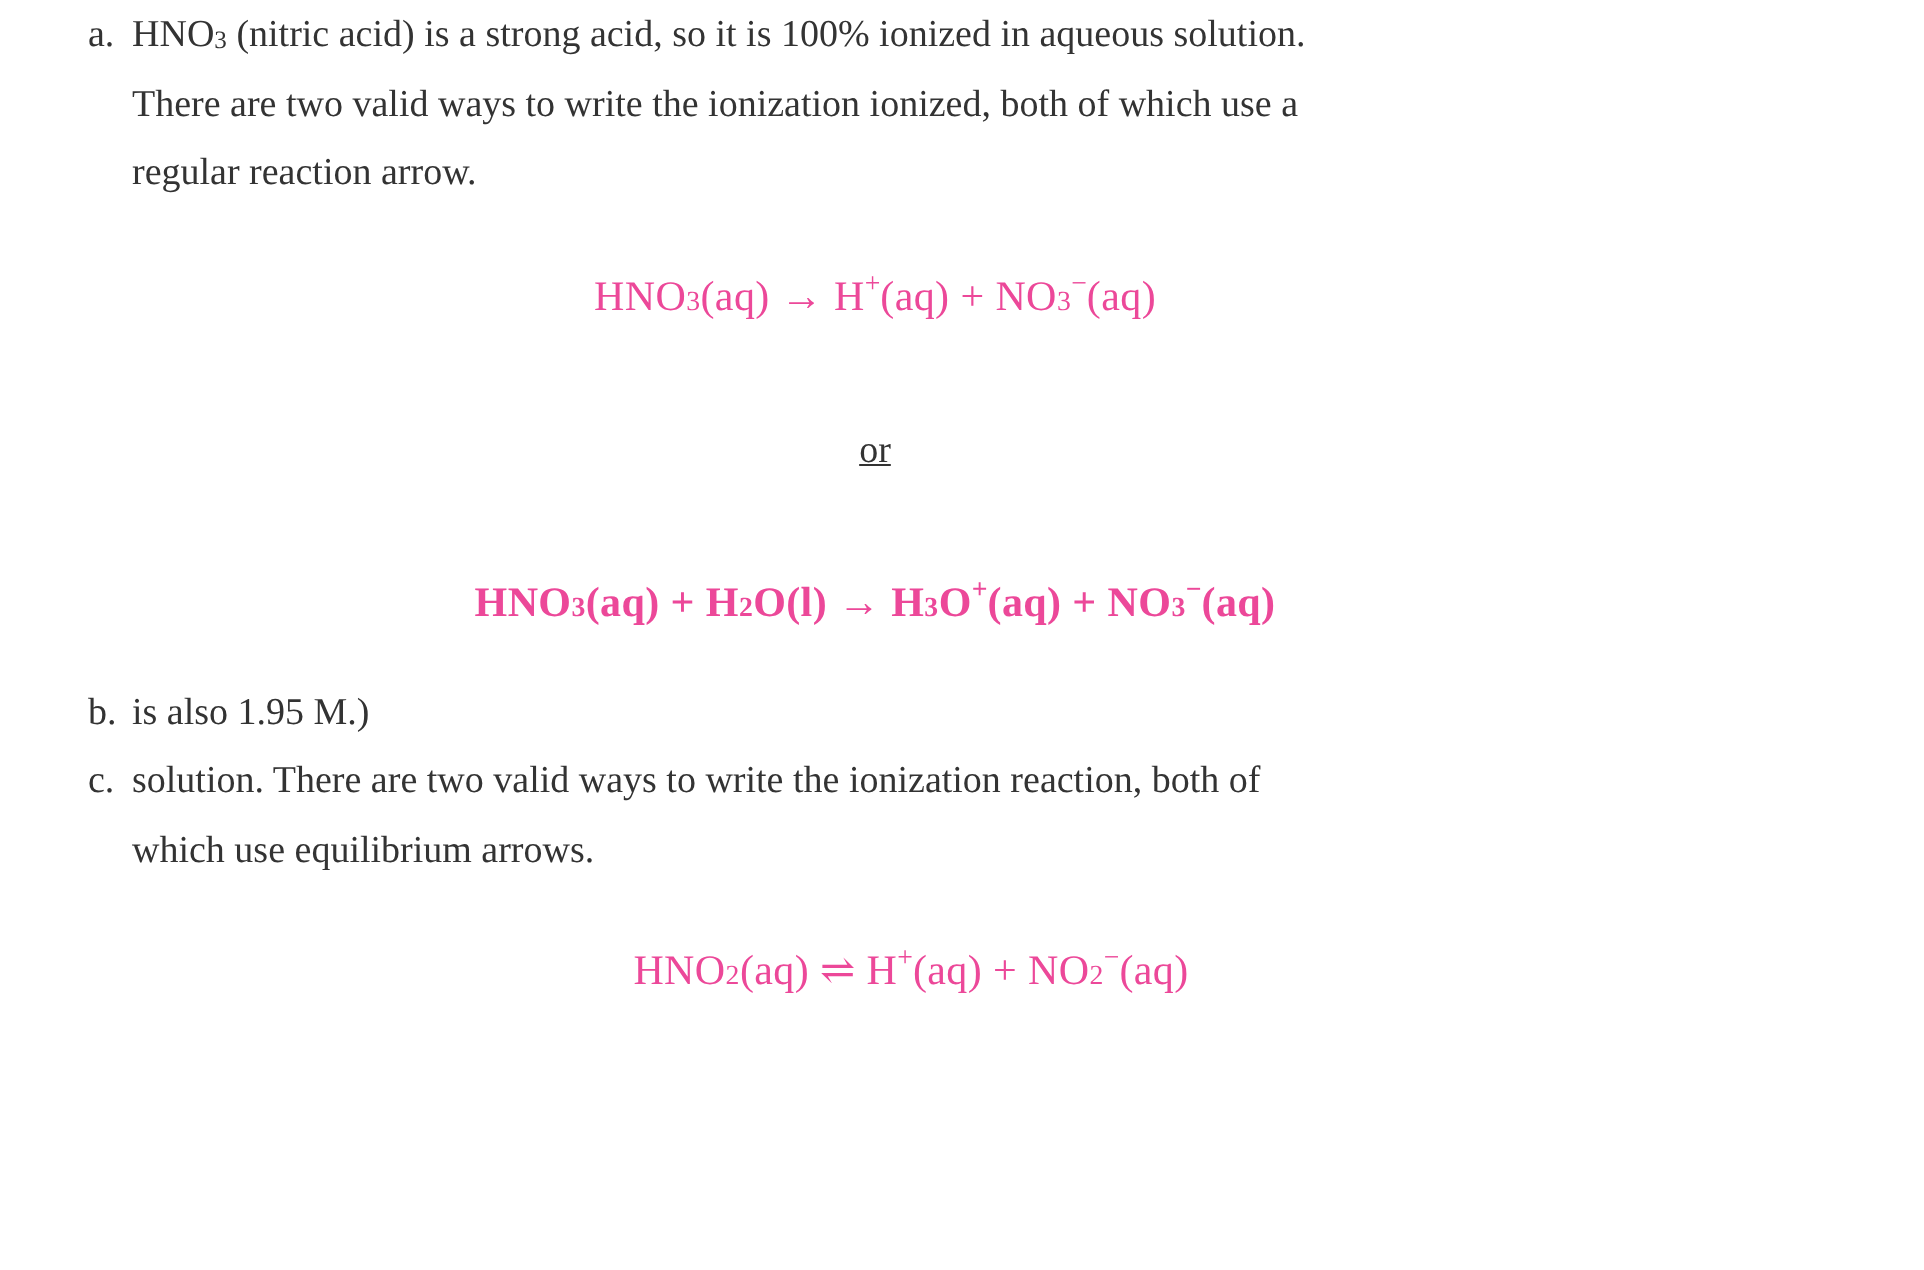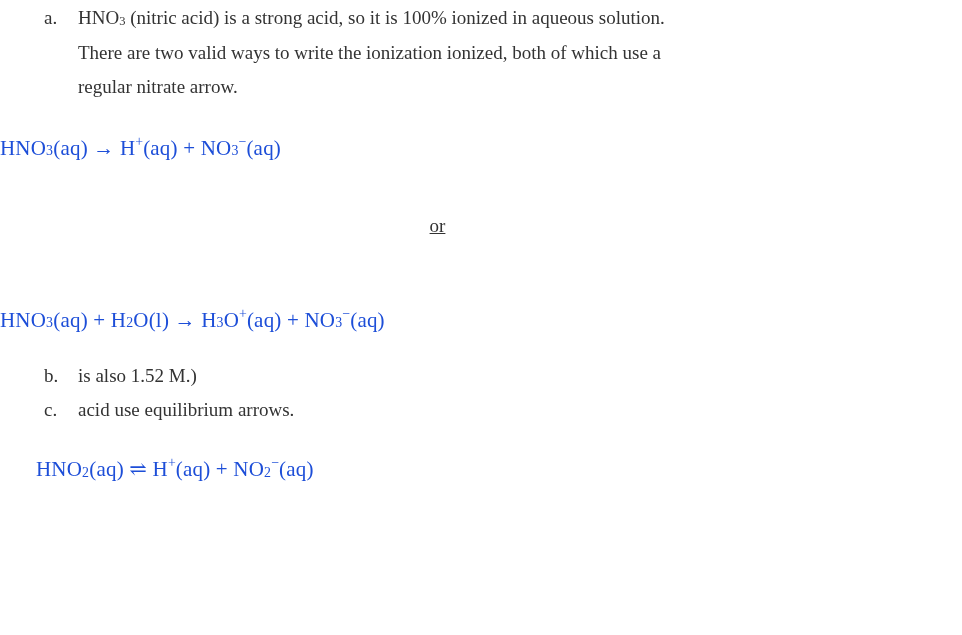--- a/index.html
+++ b/index.html
@@ -24,43 +24,43 @@
     padding-left: 44px;
     font-size: 19px;
     line-height: 34.6px;
   }
   .item .marker {
     flex: none;
     width: 22px;
   }
   .item .lines {
     flex: 1;
-    margin-left: 12px;
   }
   .item .line {
     display: block;
     white-space: nowrap;
   }
   
   .equation {
+    text-align: center;
     font-size: 21px;
     line-height: 34px;
-    color: #1d4ed8;
+    color: #ec4899;
     letter-spacing: 0.2px;
     white-space: nowrap;
   }
   .connector {
     text-align: center;
     font-size: 19px;
     line-height: 34px;
     text-decoration: underline;
   }
   .eq1 { margin-top: 26px; }
   .or-gap { margin-top: 44px; }
-  .eq2 { margin-top: 60px; }
+  .eq2 { margin-top: 41px; font-weight: bold; }
   .item-b { margin-top: 22px; }
   .eq3 { margin-top: 24px; padding-left: 36px; }
   
   .sm {
     font-size: 66%;
     line-height: 0;
     position: relative;
     top: 0.04em;
   }
   sup.sp {
@@ -75,39 +75,40 @@
 </head>
 <body>
 
 <main class="content">
 
   <section class="item item-a">
     <span class="marker">a.</span>
     <span class="lines">
       <span class="line">HNO<span class="sm">3</span> (nitric acid) is a strong acid, so it is 100% ionized in aqueous solution.</span>
       <span class="line">There are two valid ways to write the ionization ionized, both of which use a</span>
-      <span class="line">regular nitrate arrow.</span>
+      <span class="line">regular reaction arrow.</span>
     </span>
   </section>
 
   <div class="equation eq1">HNO<span class="sm">3</span>(aq) → H<sup class="sp">+</sup>(aq) + NO<span class="sm">3</span><sup class="sp">−</sup>(aq)</div>
 
   <div class="connector or-gap">or</div>
 
   <div class="equation eq2">HNO<span class="sm">3</span>(aq) + H<span class="sm">2</span>O(l) → H<span class="sm">3</span>O<sup class="sp">+</sup>(aq) + NO<span class="sm">3</span><sup class="sp">−</sup>(aq)</div>
 
   <section class="item item-b">
     <span class="marker">b.</span>
     <span class="lines">
-      <span class="line">is also 1.52 M.)</span>
+      <span class="line">is also 1.95 M.)</span>
     </span>
   </section>
 
   <section class="item item-c">
     <span class="marker">c.</span>
     <span class="lines">
-      <span class="line">acid use equilibrium arrows.</span>
+      <span class="line">solution. There are two valid ways to write the ionization reaction, both of</span>
+      <span class="line">which use equilibrium arrows.</span>
     </span>
   </section>
 
   <div class="equation eq3">HNO<span class="sm">2</span>(aq) ⇌ H<sup class="sp">+</sup>(aq) + NO<span class="sm">2</span><sup class="sp">−</sup>(aq)</div>
 
 </main>
 
 </body></html>

